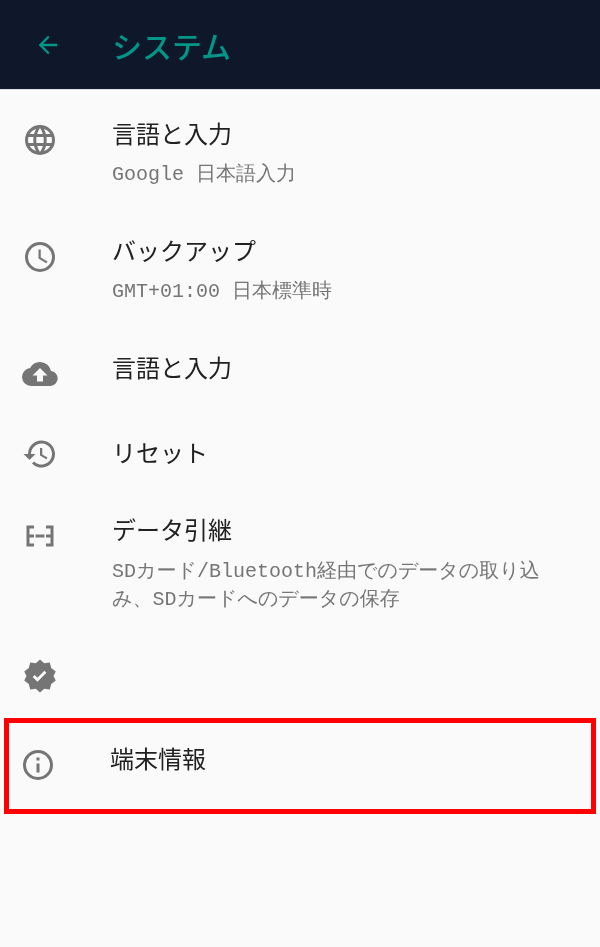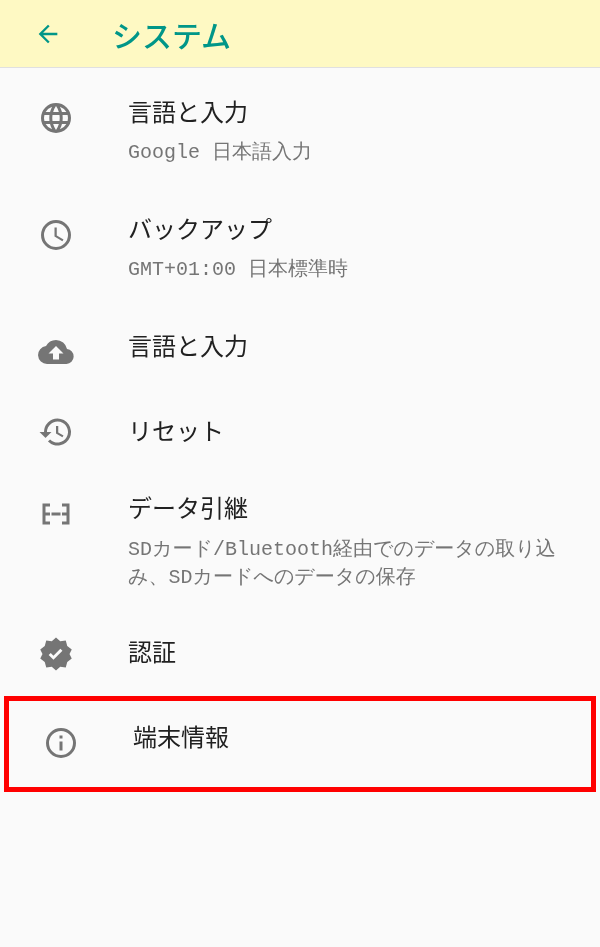--- a/index.html
+++ b/index.html
@@ -3,22 +3,22 @@
 <meta charset="utf-8">
 <style>
   * { box-sizing: border-box; margin: 0; padding: 0; }
   html, body { width: 600px; height: 947px; overflow: hidden; }
   body {
     font-family: 'Roboto', 'Noto Sans CJK JP', 'Hiragino Sans', sans-serif;
     background: #fafafa;
     color: #212121;
   }
   .app-bar {
-    height: 68px;
-    background: #fef9c3;
+    height: 90px;
+    background: #0f172a;
     display: flex;
     align-items: center;
     padding: 0 24px;
     border-bottom: 1px solid #e0e0e0;
   }
   .back-btn {
     width: 48px;
     height: 48px;
     display: flex;
     align-items: center;
@@ -31,21 +31,20 @@
     font-weight: 500;
     color: #009688;
     margin-left: 40px;
   }
   .list { padding-top: 6px; }
   .list-item {
     display: flex;
     align-items: flex-start;
     padding: 24px 22px 24px 22px;
     cursor: pointer;
-    margin-left: 16px;
   }
   .list-item.compact { padding: 20px 22px; align-items: center; }
   .icon-slot {
     width: 90px;
     display: flex;
     align-items: flex-start;
     justify-content: flex-start;
     padding-top: 2px;
     flex-shrink: 0;
   }
@@ -61,21 +60,21 @@
     font-size: 20px;
     color: #757575;
     margin-top: 10px;
     line-height: 1.4;
     font-family: Liberation Mono, monospace;
   }
   .highlight-box {
     border: 5px solid #ff0000;
     margin: 4px 4px 0 4px;
   }
-  .highlight-box .list-item { padding: 22px 18px 26px 18px; }
+  .highlight-box .list-item { padding: 22px 18px 26px 11px; }
 </style>
 </head>
 <body>
 
 <div class="app-bar">
   <div class="back-btn">
     <svg viewBox="0 0 24 24">
         <path d="M20 11H7.83l5.59-5.59L12 4l-8 8 8 8 1.41-1.41L7.83 13H20z"></path>
       </svg>
   </div>
@@ -141,23 +140,20 @@
       <div class="item-subtitle">SDカード/Bluetooth経由でのデータの取り込み、SDカードへのデータの保存</div>
     </div>
   </div>
 
   <div class="list-item compact">
     <div class="icon-slot centered">
       <svg viewBox="0 0 24 24">
           <path d="M12 1 9.19 3.5 5.5 3l-1 3.63L1.5 9l1.5 3-1.5 3 3 2.37 1 3.63 3.69-.5L12 23l2.81-2.5 3.69.5 1-3.63L22.5 15 21 12l1.5-3-3-2.37-1-3.63-3.69.5L12 1zm-1.7 14.9-3.2-3.2 1.4-1.4 1.8 1.8 4.6-4.6 1.4 1.4-6 6z"></path>
         </svg>
     </div>
-    <div class="text-slot">
-      <div class="item-title">認証</div>
-    </div>
   </div>
 
   <div class="highlight-box">
     <div class="list-item">
       <div class="icon-slot">
         <svg viewBox="0 0 24 24">
             <path d="M12 2a10 10 0 1 0 0 20 10 10 0 0 0 0-20zm0 18a8 8 0 1 1 0-16 8 8 0 0 1 0 16zm-1-11h2V7h-2v2zm0 8h2v-6h-2v6z"></path>
           </svg>
       </div>
       <div class="text-slot">

